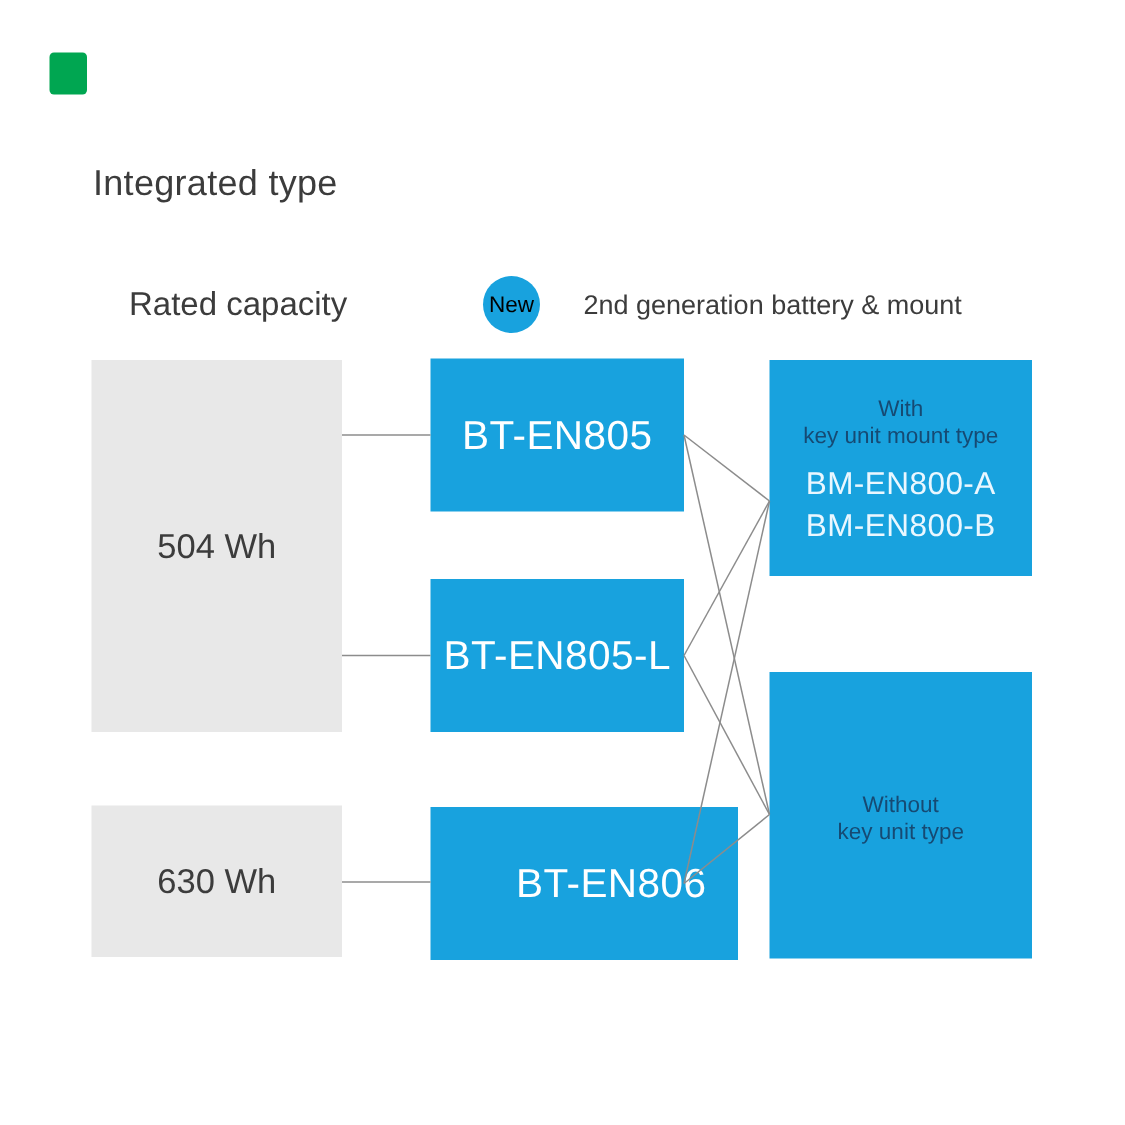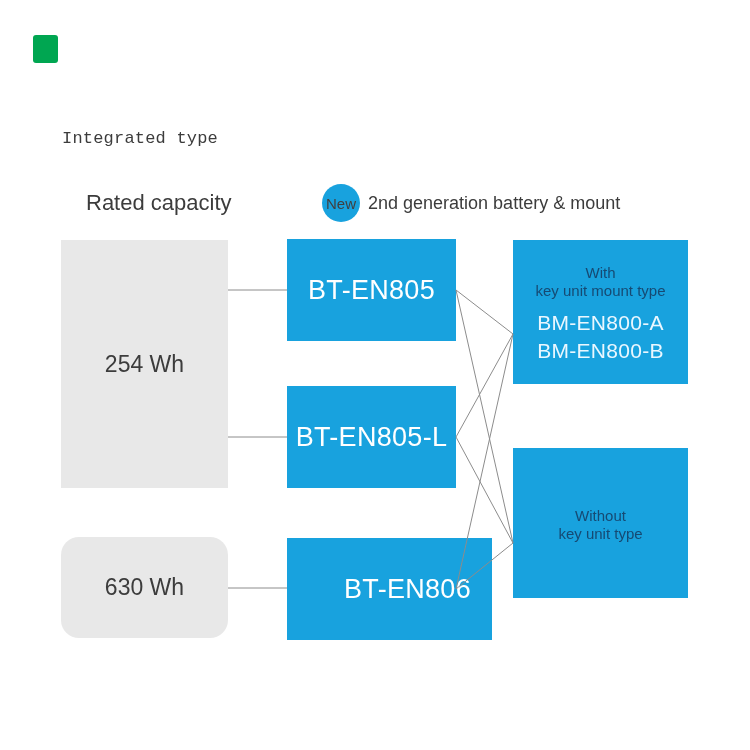--- a/index.html
+++ b/index.html
@@ -5,58 +5,58 @@
   html,body{margin:0;padding:0;background:#ffffff;}
   .canvas{
     position:relative;width:750px;height:750px;background:var(--page_bg);
     font-family:"Liberation Sans","DejaVu Sans",sans-serif;overflow:hidden;
   }
   .corner-badge{
     position:absolute;left:33px;top:35px;width:25px;height:28px;
     background:var(--badge_green);border-radius:3px;
   }
   .page-title{
-    position:absolute;left:62px;top:126px;font-size:17px;line-height:26px;
-    color:var(--text_dark);letter-spacing:0.2px;font-family:Liberation Mono, monospace;
+    position:absolute;left:62px;top:110px;font-size:24px;line-height:26px;
+    color:var(--text_dark);letter-spacing:0.2px;
   }
   .rated-capacity{
     position:absolute;left:86px;top:192px;font-size:22px;line-height:22px;
     color:var(--text_dark);
   }
   .new-circle{
     position:absolute;left:322px;top:184px;width:38px;height:38px;border-radius:50%;
-    background:var(--accent_blue);color:#404040;font-size:15px;
+    background:var(--accent_blue);color:#000000;font-size:15px;
     display:flex;align-items:center;justify-content:center;
   }
   .new-caption{
-    position:absolute;left:368px;top:184px;height:38px;line-height:38px;
+    position:absolute;left:389px;top:184px;height:38px;line-height:38px;
     font-size:18px;color:var(--text_dark);
   }
   .cap-box{
     position:absolute;left:61px;width:167px;background:var(--box_gray);
     display:flex;align-items:center;justify-content:center;
     font-size:23px;color:var(--text_dark);
   }
   .cap-box.c1{top:240px;height:248px;}
-  .cap-box.c2{top:537px;height:101px;border-radius:18px;}
+  .cap-box.c2{top:537px;height:101px;}
   .bat-box{
     position:absolute;left:287px;width:169px;height:102px;background:var(--accent_blue);
     display:flex;align-items:center;justify-content:center;
     font-size:27px;color:#ffffff;letter-spacing:0.3px;
   }
   .bat-box.b1{top:239px;}
   .bat-box.b2{top:386px;}
   .bat-box.b3{top:538px;padding-left:36px;}
   .mount-box{
     position:absolute;left:513px;width:175px;background:var(--accent_blue);
     display:flex;flex-direction:column;align-items:center;justify-content:center;
     text-align:center;padding-top:4px;box-sizing:border-box;
   }
   .mount-box.m1{top:240px;height:144px;}
-  .mount-box.m2{top:448px;height:150px;}
+  .mount-box.m2{top:448px;height:191px;}
   .mount-sub{font-size:15px;line-height:18px;color:var(--navy_text);}
   .mount-model{font-size:21px;line-height:28px;color:var(--model_text);letter-spacing:0.3px;}
   .mount-models{margin-top:9px;}
   .connector-layer{position:absolute;left:0;top:0;pointer-events:none;}
   .connector-layer line{stroke:var(--line_gray);stroke-width:1;}
 </style>
 </head>
 <body>
 
 <div class="canvas">
@@ -66,21 +66,21 @@
   <div class="page-title">Integrated type</div>
 
   <div class="rated-capacity">Rated capacity</div>
 
   <div class="new-circle">
     <span>New</span>
   </div>
   <div class="new-caption">2nd generation battery &amp; mount</div>
 
   <div class="cap-box c1">
-    <span>254 Wh</span>
+    <span>504 Wh</span>
   </div>
   <div class="cap-box c2">
     <span>630 Wh</span>
   </div>
 
   <div class="bat-box b1">
     <span>BT-EN805</span>
   </div>
   <div class="bat-box b2">
     <span>BT-EN805-L</span>

